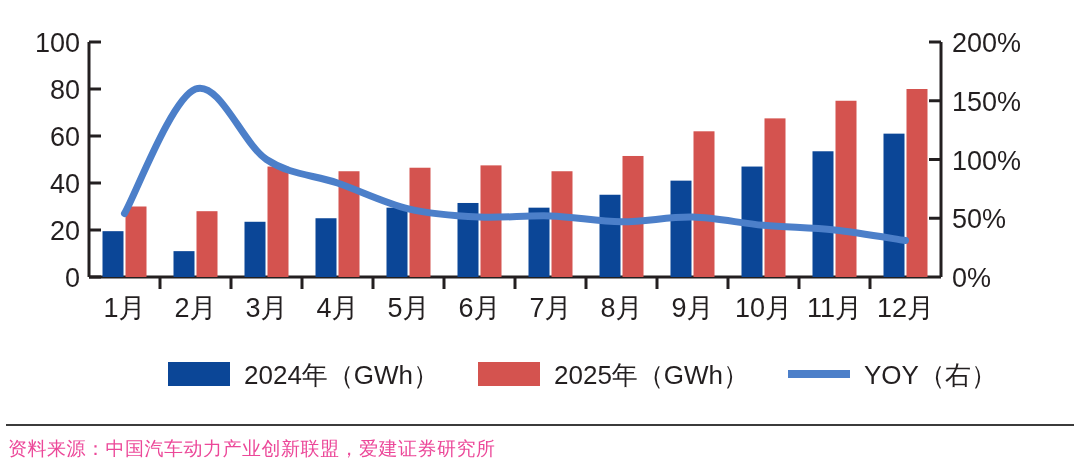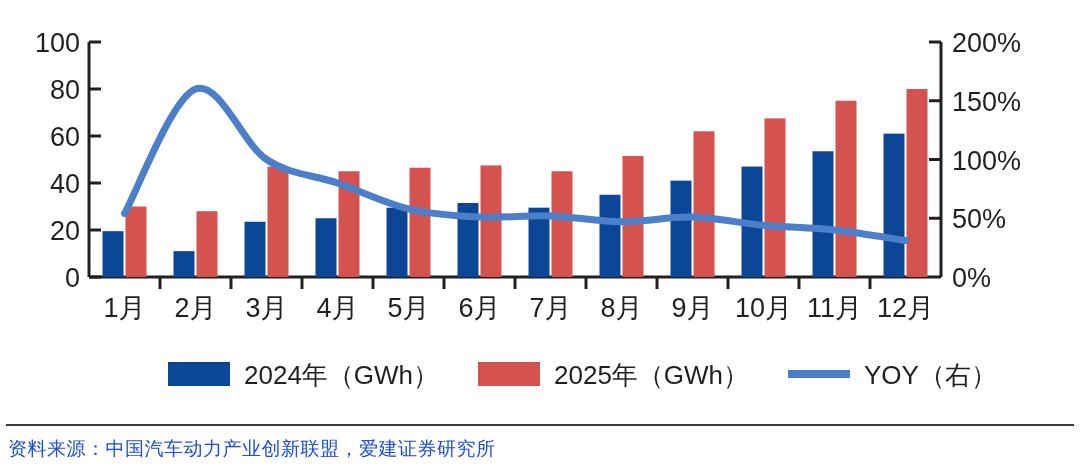--- a/index.html
+++ b/index.html
@@ -28,21 +28,21 @@
     font-family:"Liberation Sans","DejaVu Sans",sans-serif;
     font-size:26px;font-weight:400;fill:#231f20;
   }
   .source-rule{
     position:absolute;left:6px;top:424px;width:1068px;height:2px;
     background:#3b3b3b;
   }
   .source-text{
     position:absolute;left:8px;top:436px;
     font-family:"DejaVu Sans","Liberation Sans",sans-serif;
-    font-size:19px;color:#1d4ed8;white-space:nowrap;letter-spacing:0.5px;
+    font-size:19px;color:#ec4899;white-space:nowrap;letter-spacing:0.5px;
   }
 </style>
 </head>
 <body>
 
 <div id="figure">
 
   <svg class="chart-svg" id="chart-svg" width="1080" height="415" viewBox="0 0 1080 415">
 
     <g>

